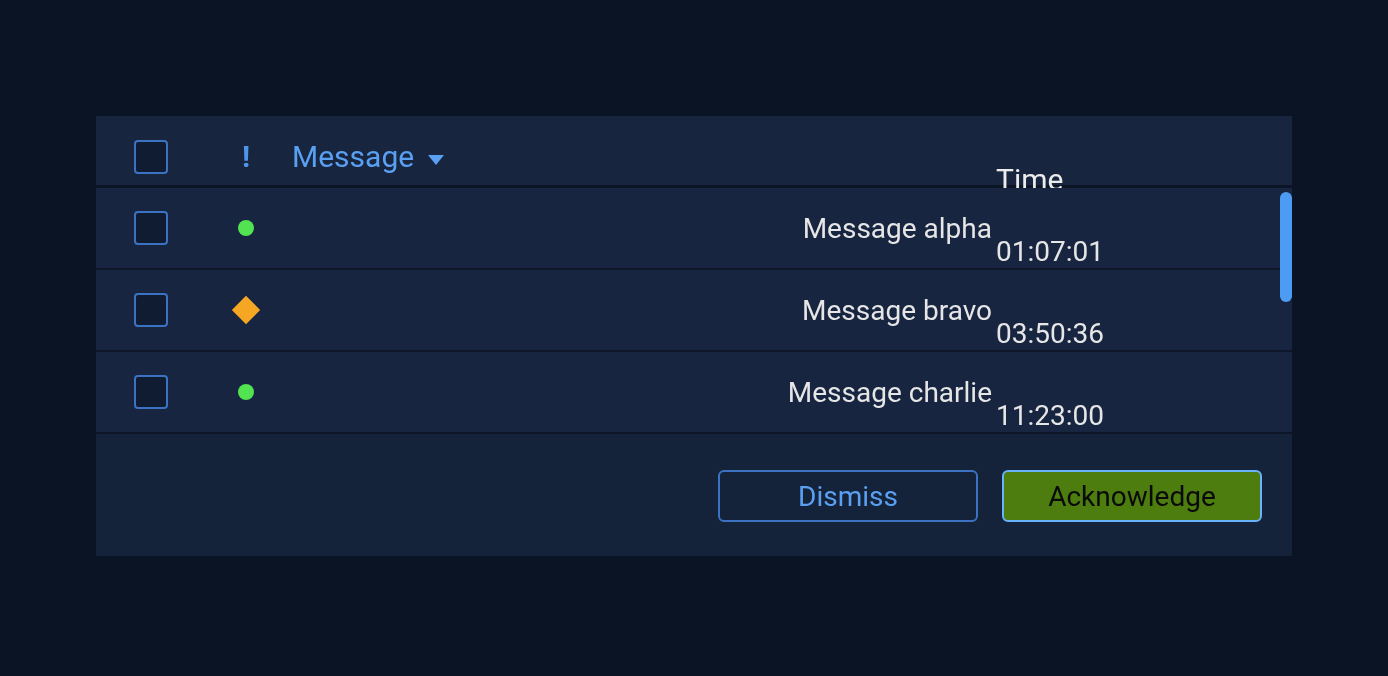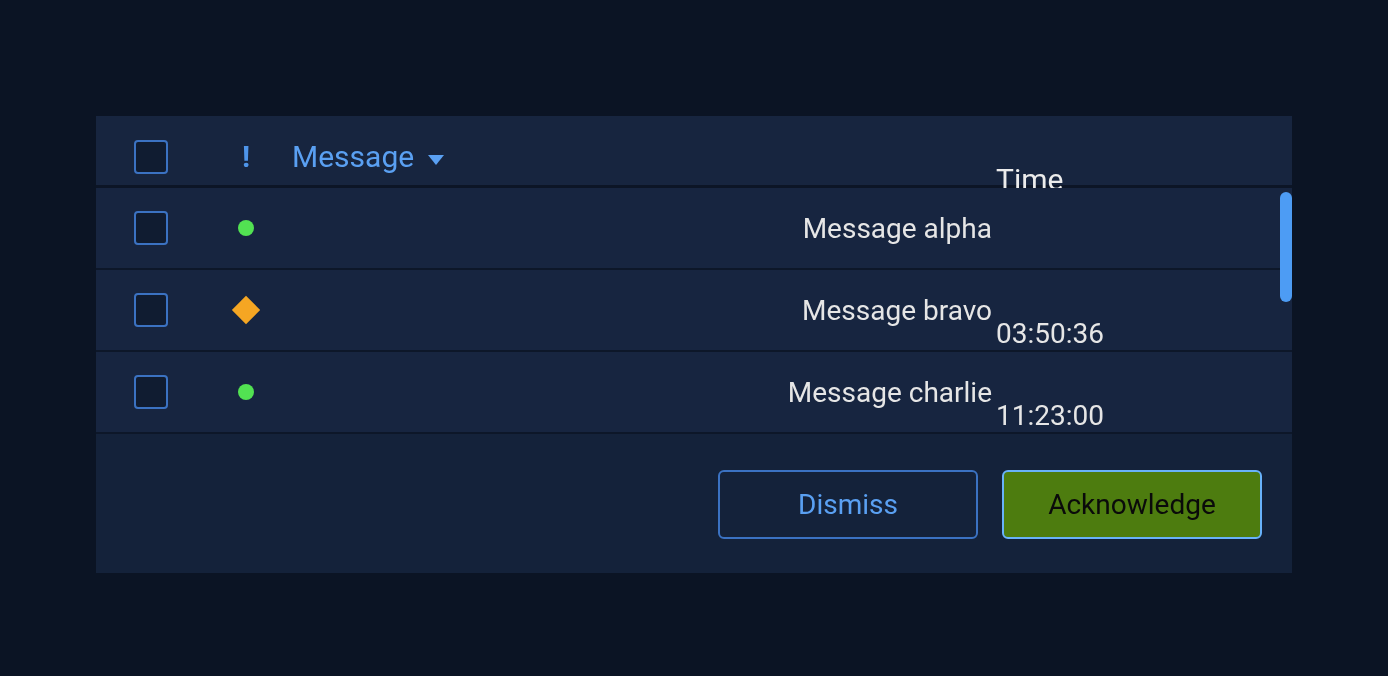--- a/index.html
+++ b/index.html
@@ -118,21 +118,21 @@
 
   
   .footer {
     display: flex;
     justify-content: flex-end;
     gap: 24px;
     padding: 36px 30px 34px 30px;
     background: #14223a;
   }
   .btn {
-    height: 69px;
+    height: 52px;
     min-width: 260px;
     padding: 0 30px;
     font-size: 28px;
     border-radius: 6px;
     cursor: pointer;
     display: flex;
     align-items: center;
     justify-content: center;
   }
   .btn-outline {
@@ -170,20 +170,21 @@
   <div class="body">
 
     <div class="row data-row">
       <div class="cb-cell">
           <div class="chk"></div>
         </div>
       <div class="status-cell">
           <div class="dot-green"></div>
         </div>
       <div class="msg-cell">Message alpha</div>
+      <div class="time-cell">01:07:01</div>
     </div>
 
     <div class="row data-row">
       <div class="cb-cell">
           <div class="chk"></div>
         </div>
       <div class="status-cell">
           <div class="diamond-orange"></div>
         </div>
       <div class="msg-cell">Message bravo</div>

